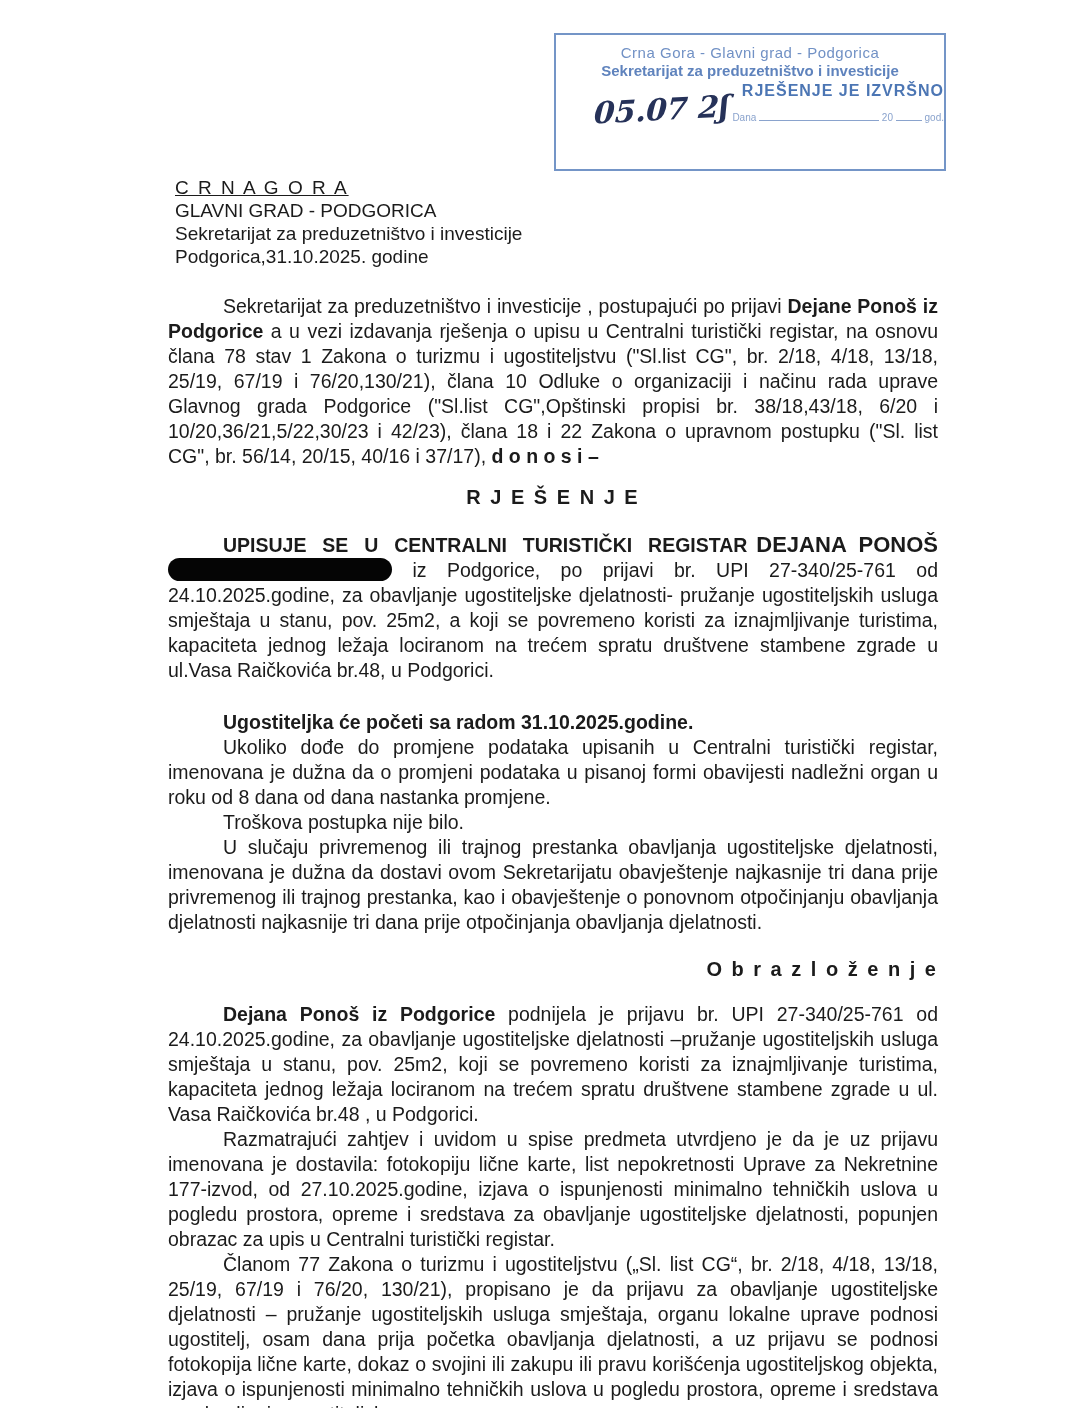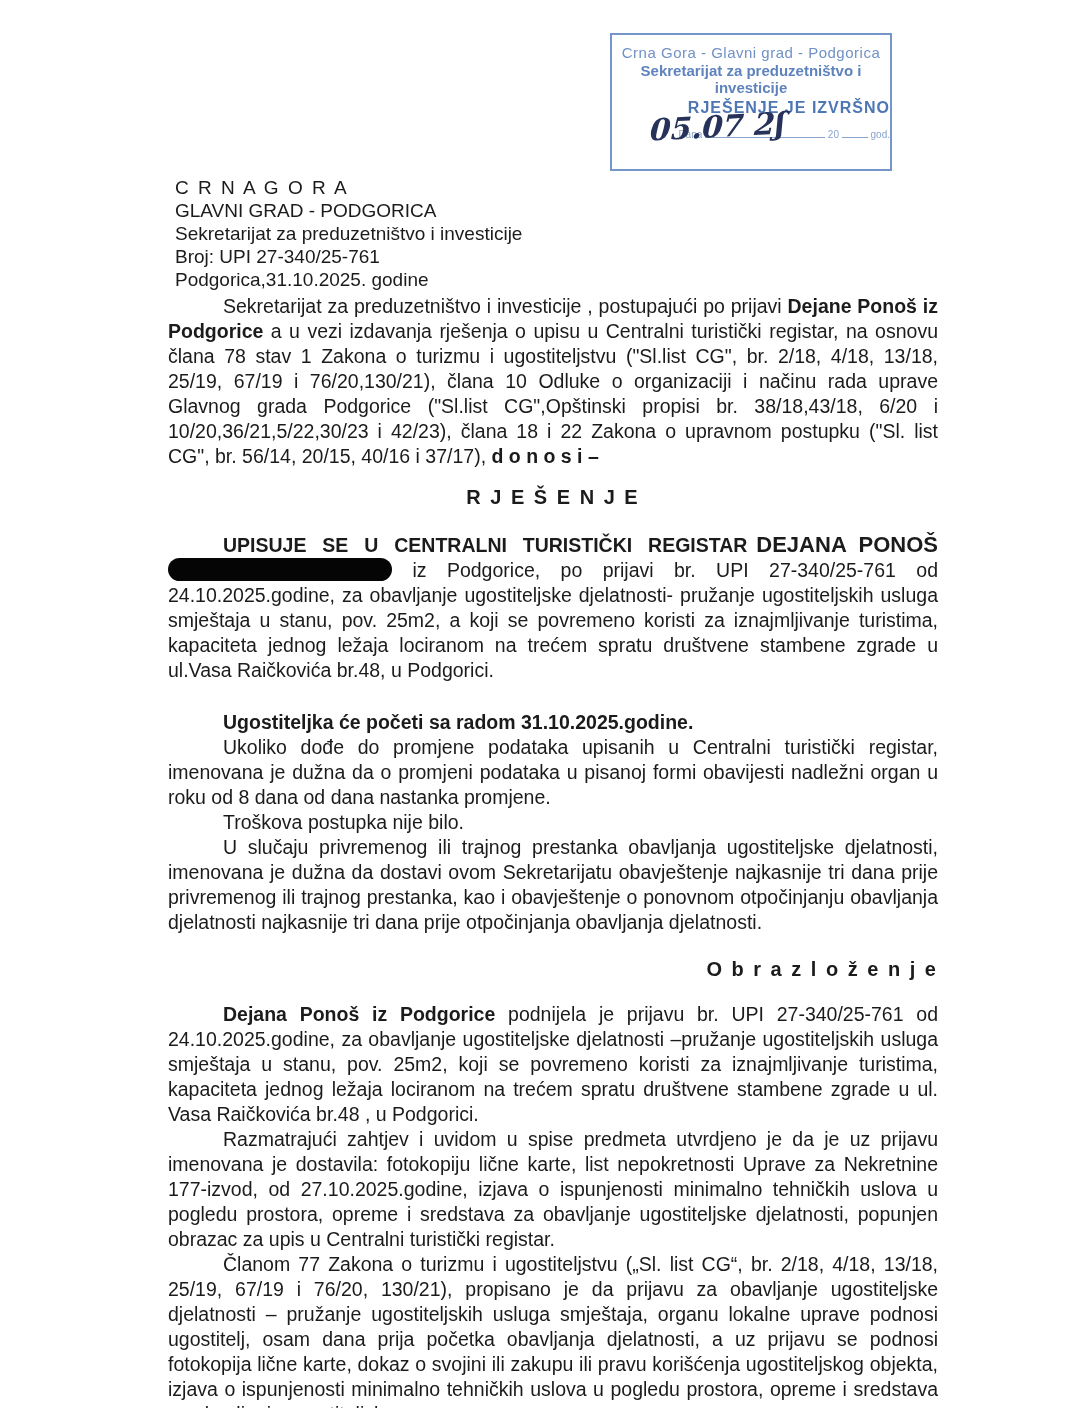--- a/index.html
+++ b/index.html
@@ -8,21 +8,21 @@
     background:#ffffff;
     font-family:"Liberation Sans","DejaVu Sans",sans-serif;
     color:#1b1b1b;
     position:relative;
     overflow:hidden;
   }
   .page{position:absolute;inset:0;}
 
   
   .stamp{
-    position:absolute;left:610px;top:33px;width:282px;height:138px;
+    position:absolute;left:554px;top:33px;width:392px;height:138px;
     border:2px solid rgba(92,131,189,.85);
     box-sizing:border-box;
     text-align:center;
   }
   .stamp-l1{margin-top:9px;font-size:15px;color:#7191c5;letter-spacing:.5px;}
   .stamp-l2{font-size:15px;color:#5f83bd;font-weight:600;margin-top:1px;}
   .stamp-l3{font-size:16px;color:#4c76b4;font-weight:700;letter-spacing:1px;margin-top:3px;text-align:right;}
   .dana-row{
     position:relative;margin-top:8px;height:34px;
     font-size:10px;color:#8aa3cd;text-align:right;padding-left:0;
@@ -42,21 +42,21 @@
     position:relative;height:44px;text-align:right;padding-right:14px;
   }
   .official-label{font-size:10px;color:#9db2d4;letter-spacing:1px;}
   .signature{position:absolute;right:6px;top:6px;}
 
   
   .letterhead{
     position:absolute;left:175px;top:176px;
     font-size:19px;line-height:23px;
   }
-  .lh-country{letter-spacing:2px;}
+  .lh-country{letter-spacing:2px;text-decoration:underline;}
 
   
   .doc-body{
     position:absolute;left:168px;top:294px;width:770px;
     font-size:19.5px;line-height:25px;
     text-align:justify;
   }
   .para{margin:0;text-indent:55px;}
   .title{
     text-align:center;text-indent:0;
@@ -89,21 +89,20 @@
       <span class="fill fill-short"></span>
       <span>god.</span>
       <span class="hand-date">05.07 2ʃ</span>
     </div>
   </div>
 
   <div class="letterhead">
     <div class="lh-country">C R N A  G O R A</div>
     <div>GLAVNI GRAD - PODGORICA</div>
     <div>Sekretarijat za preduzetništvo i investicije</div>
-    <div>Broj: UPI 27-340/25-761</div>
     <div>Podgorica,31.10.2025. godine</div>
   </div>
 
   <div class="doc-body">
 
     <p class="para"><span>Sekretarijat za preduzetništvo i investicije , postupajući po prijavi </span><b>Dejane Ponoš iz Podgorice</b><span> a u vezi izdavanja rješenja o upisu u Centralni turistički registar, na osnovu člana 78 stav 1 Zakona o turizmu i ugostiteljstvu ("Sl.list CG", br. 2/18, 4/18, 13/18, 25/19, 67/19 i 76/20,130/21), člana 10 Odluke o organizaciji i načinu rada uprave Glavnog grada Podgorice ("Sl.list CG",Opštinski propisi br. 38/18,43/18, 6/20 i 10/20,36/21,5/22,30/23 i 42/23), člana 18 i 22 Zakona o upravnom postupku ("Sl. list CG", br. 56/14, 20/15, 40/16 i 37/17), </span><b>d o n o s i –</b></p>
 
     <h2 class="title">R J E Š E N J E</h2>
 
     <p class="para"><b class="caps">UPISUJE SE U CENTRALNI TURISTIČKI REGISTAR</b>

